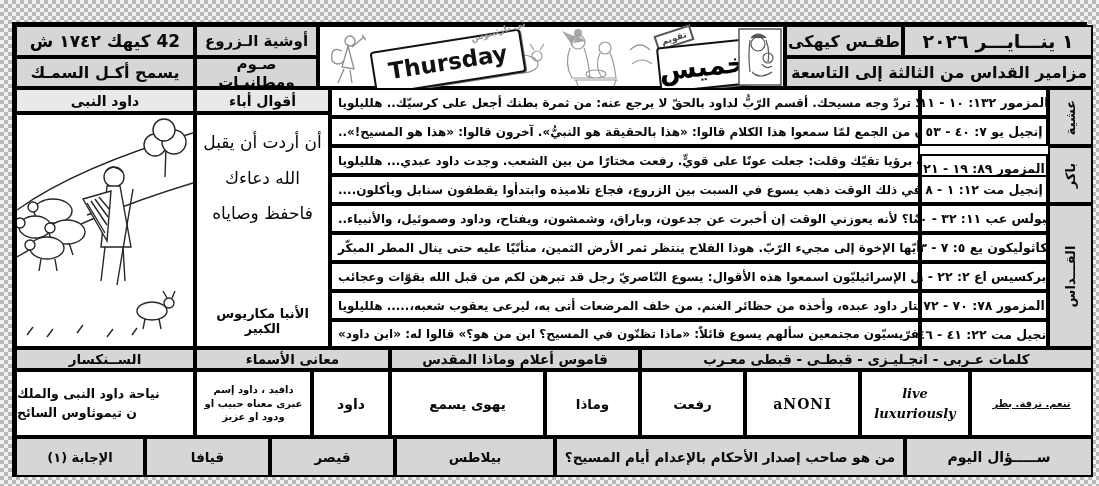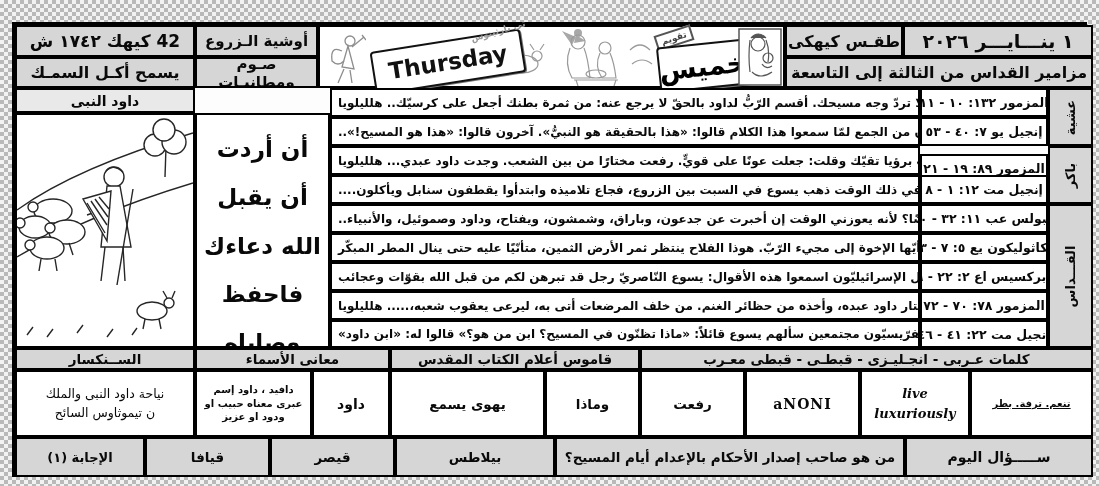--- a/index.html
+++ b/index.html
@@ -27,21 +27,21 @@
   .rowtext{justify-content:flex-end;padding:0 6px;font-weight:bold;font-size:12px;white-space:nowrap;}
   .ref{font-weight:bold;font-size:12.5px;white-space:nowrap;}
   .vcell{}
   .vlabel{display:block;transform:rotate(-90deg);white-space:nowrap;font-weight:bold;font-size:13px;}
   .banner{
     position:absolute;background:#fff;border:2px solid #111;border-radius:4px;
     display:flex;align-items:center;justify-content:center;
     box-shadow:1px 1px 0 #777;
   }
   .quotebox{flex-direction:column;justify-content:flex-start;padding:10px 4px 6px 4px;}
-  .quote-main{font-weight:bold;font-size:23px;line-height:2.1;flex:1 1 auto;}
+  .quote-main{font-weight:normal;font-size:17px;line-height:2.1;flex:1 1 auto;}
   .quote-author{font-weight:bold;font-size:13px;padding-bottom:4px;}
   .eng{font-family:"DejaVu Serif",serif;font-style:italic;font-weight:bold;font-size:13px;line-height:1.5;direction:ltr;}
   .coptic-word{font-family:"DejaVu Serif",serif;font-weight:bold;font-size:14px;letter-spacing:1px;direction:ltr;}
   .small-meaning{font-weight:bold;font-size:10px;line-height:1.35;padding:2px;}
   .stamp{
     position:absolute;border:2px solid #555;color:#444;font-size:9px;font-weight:bold;
     padding:1px 4px;transform:rotate(-18deg);background:#fff;direction:rtl;
   }
   .copt-cap{position:absolute;color:#999;font-size:9px;font-weight:bold;transform:rotate(-16deg);direction:rtl;}
   svg{display:block;}
@@ -150,20 +150,21 @@
         <path d="M24 144 L22 156 M38 144 L40 156 M52 128 L56 140"></path>
         <ellipse cx="135" cy="196" rx="15" ry="9" fill="#fff"></ellipse>
         <circle cx="152" cy="188" r="5" fill="#fff"></circle>
         <path d="M150 183 L146 176 M155 183 L158 176"></path>
         <path d="M128 204 L126 214 M142 204 L144 214"></path>
         <path d="M10 220 l6 -8 M30 222 l6 -8 M60 218 l6 -8 M90 222 l6 -8 M115 220 l5 -7"></path>
       </g>
     </svg>
   </div>
 
+  <div class="cell lightgray b" style="left:195px;top:88px;width:135px;height:25px;font-size:14px;">أقوال أباء</div>
   <div class="cell quotebox" style="left:195px;top:113px;width:135px;height:235px;">
     <div class="quote-main">أن أردت أن يقبل الله دعاءك فاحفظ وصاياه</div>
     <div class="quote-author">الأنبا مكاريوس الكبير</div>
   </div>
 
   <div class="cell rowtext" style="left:330px;top:88px;width:590px;height:29px;">من أجل داود عبدك لا تردّ وجه مسيحك. أقسم الرّبُّ لداود بالحقّ لا يرجع عنه: من ثمرة بطنك أجعل على كرسيّك.. هلليلويا</div>
   <div class="cell rowtext" style="left:330px;top:117px;width:590px;height:29px;">فكثيرون من الجمع لمّا سمعوا هذا الكلام قالوا: «هذا بالحقيقة هو النبيُّ». آخرون قالوا: «هذا هو المسيح!»..</div>
   <div class="cell rowtext" style="left:330px;top:146px;width:590px;height:29px;">حينئذ كلّمت برؤيا تقيّك وقلت: جعلت عونًا على قويٍّ. رفعت مختارًا من بين الشعب. وجدت داود عبدي... هلليلويا</div>
   <div class="cell rowtext" style="left:330px;top:175px;width:590px;height:29px;">في ذلك الوقت ذهب يسوع في السبت بين الزروع، فجاع تلاميذه وابتدأوا يقطفون سنابل ويأكلون....</div>
   <div class="cell rowtext" style="left:330px;top:204px;width:590px;height:29px;">وماذا أقول أيضًا؟ لأنه يعوزني الوقت إن أخبرت عن جدعون، وباراق، وشمشون، ويفتاح، وداود وصموئيل، والأنبياء..</div>
@@ -187,24 +188,24 @@
   </div>
   <div class="cell gray vcell" style="left:1048px;top:146px;width:45px;height:58px;">
     <span class="vlabel">باكر</span>
   </div>
   <div class="cell gray vcell" style="left:1048px;top:204px;width:45px;height:144px;">
     <span class="vlabel">القـــداس</span>
   </div>
 
   <div class="cell gray b" style="left:15px;top:348px;width:180px;height:22px;font-size:13.5px;">الســنكسار</div>
   <div class="cell gray b" style="left:195px;top:348px;width:195px;height:22px;font-size:13.5px;">معانى الأسماء</div>
-  <div class="cell gray b" style="left:390px;top:348px;width:250px;height:22px;font-size:13.5px;">قاموس أعلام الكتاب المقدس</div>
+  <div class="cell gray b" style="left:390px;top:348px;width:250px;height:22px;font-size:13.5px;">قاموس أعلام وماذا المقدس</div>
   <div class="cell gray b" style="left:640px;top:348px;width:453px;height:22px;font-size:13.5px;">كلمات عـربى - انجـليـزى - قبطـى - قبطى معـرب</div>
 
-  <div class="cell" style="left:15px;top:370px;width:180px;height:67px;flex-direction:column;font-weight:normal;font-size:12.5px;line-height:1.5;">
+  <div class="cell" style="left:15px;top:370px;width:180px;height:67px;flex-direction:column;font-weight:bold;font-size:12.5px;line-height:1.5;align-items:flex-end;">
     <span>نياحة داود النبى والملك</span>
     <span>ن تيموثاوس السائح</span>
   </div>
   <div class="cell small-meaning" style="left:195px;top:370px;width:117px;height:67px;">دافيد ، داود إسم عبرى معناه حبيب او ودود او عزيز</div>
   <div class="cell b" style="left:312px;top:370px;width:78px;height:67px;font-size:14px;">داود</div>
   <div class="cell b" style="left:390px;top:370px;width:155px;height:67px;font-size:13.5px;">يهوى يسمع</div>
   <div class="cell b" style="left:545px;top:370px;width:95px;height:67px;font-size:13.5px;">وماذا</div>
   <div class="cell b" style="left:640px;top:370px;width:105px;height:67px;font-size:13.5px;">رفعت</div>
   <div class="cell" style="left:745px;top:370px;width:115px;height:67px;">
     <span class="coptic-word">aNONI</span>

